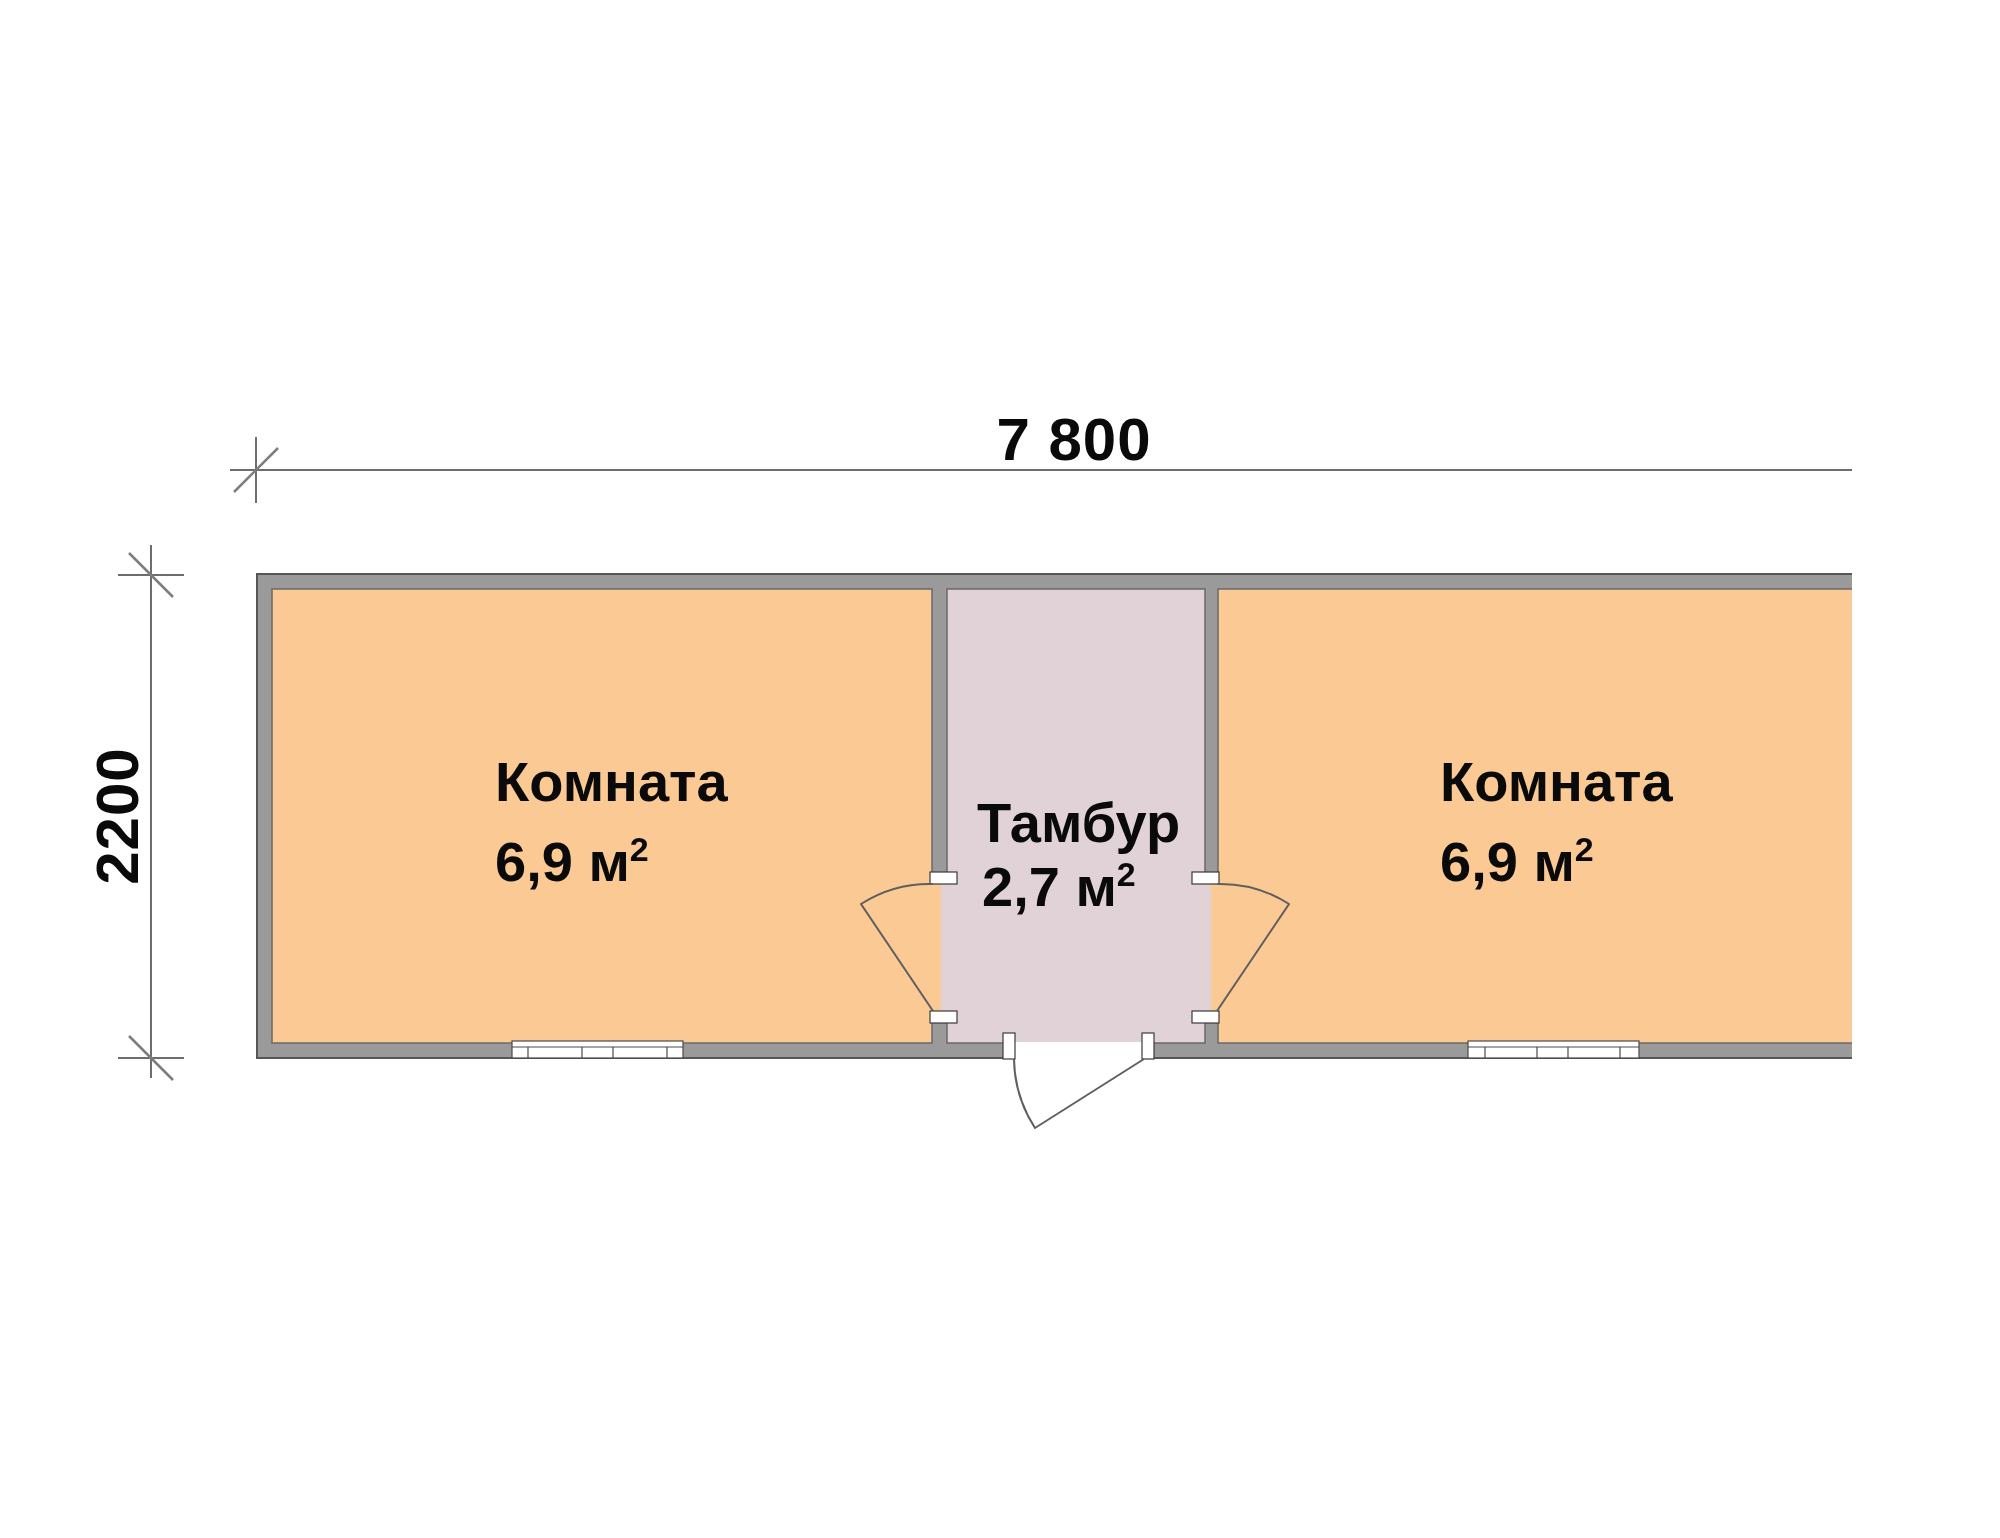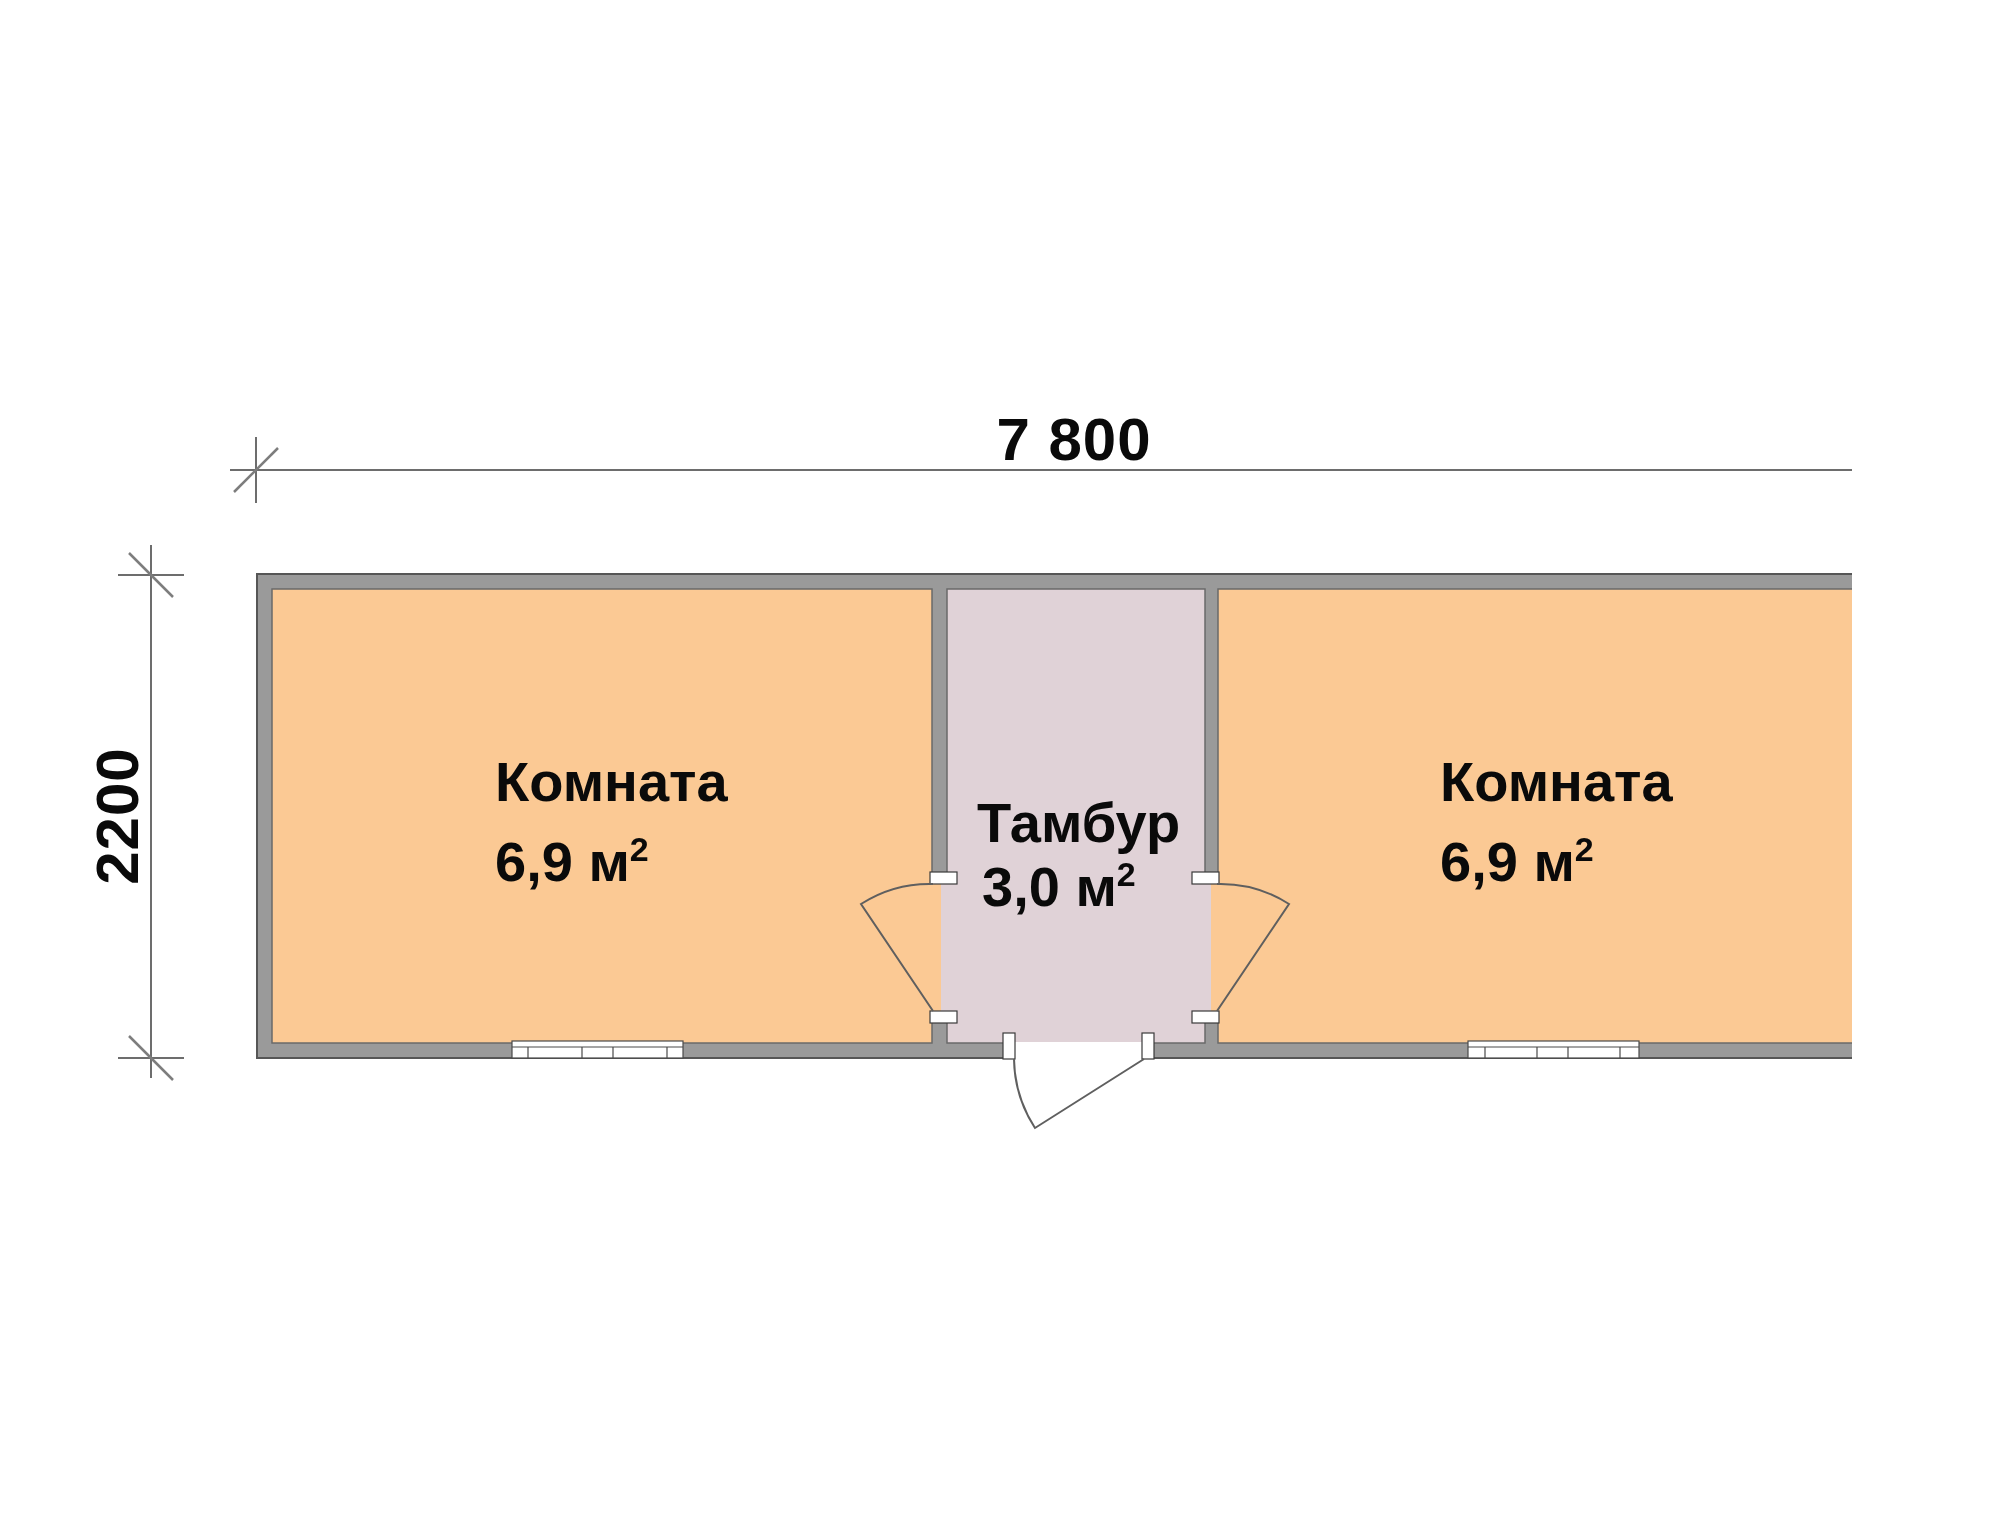--- a/index.html
+++ b/index.html
@@ -111,21 +111,21 @@
   <div class="label dim-text dim-top">7 800</div>
   <div class="label dim-text dim-left">2200</div>
 
   <div class="label room-text" style="left:495px; top:754px;">Комната</div>
   <div class="label room-text area-text" style="left:495px; top:834px;">
     <span>6,9 м</span><sup>2</sup>
   </div>
 
   <div class="label room-text" style="left:977px; top:795px;">Тамбур</div>
   <div class="label room-text area-text" style="left:982px; top:859px;">
-    <span>3,0 м</span><sup>2</sup>
+    <span>2,7 м</span><sup>2</sup>
   </div>
 
   <div class="label room-text" style="left:1440px; top:754px;">Комната</div>
   <div class="label room-text area-text" style="left:1440px; top:834px;">
     <span>6,9 м</span><sup>2</sup>
   </div>
 
 </div>
 
 </body></html>

